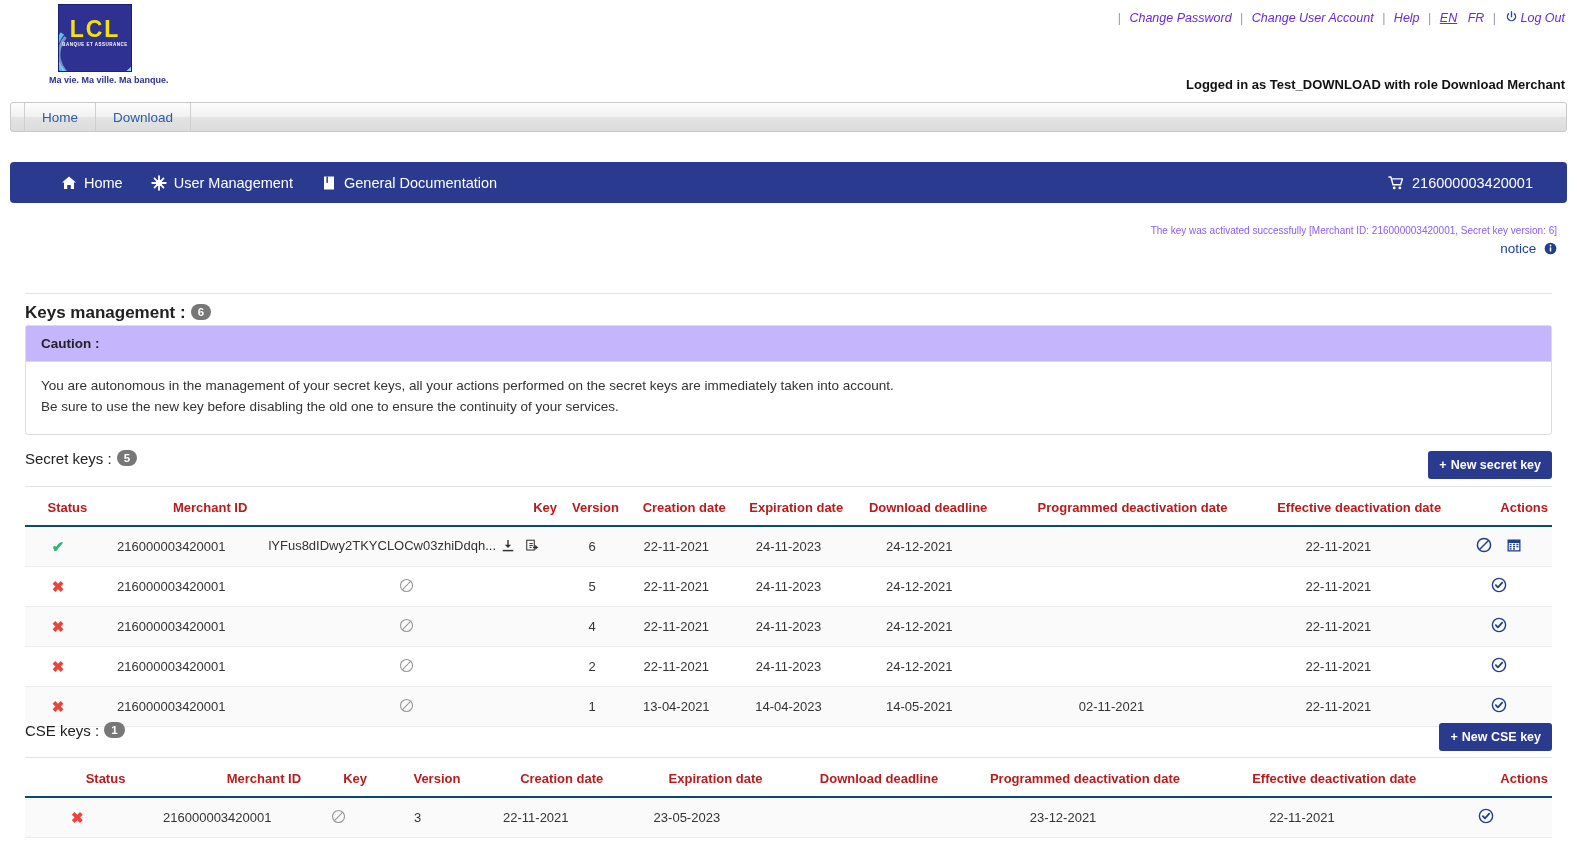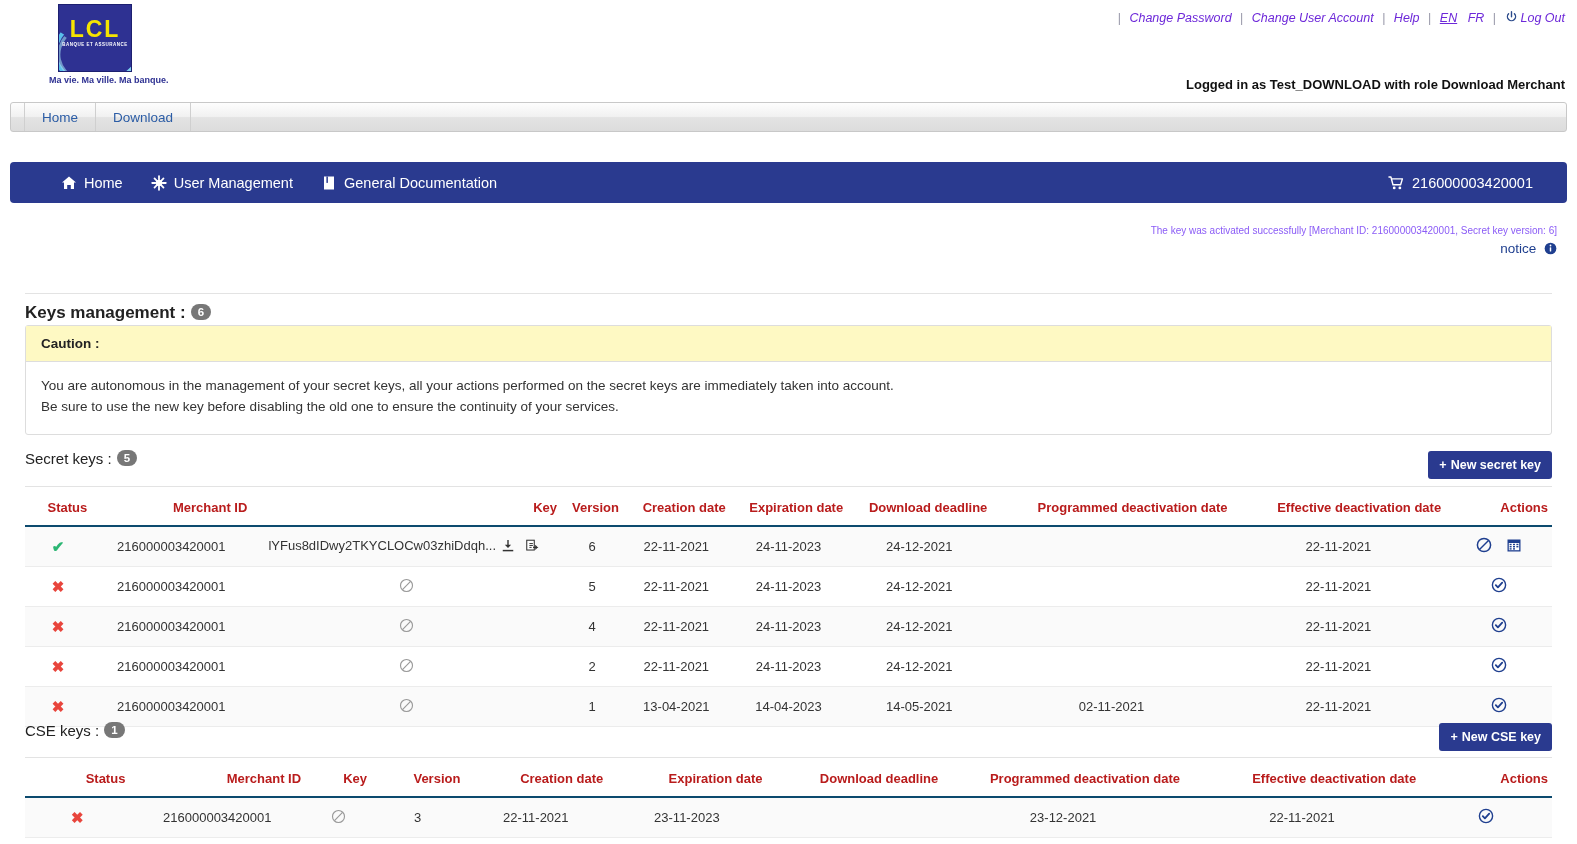--- a/index.html
+++ b/index.html
@@ -159,21 +159,21 @@
   }
 
   
   .caution {
     position: absolute; left: 25px; top: 325px;
     width: 1527px;
     border: 1px solid #dddddd; border-radius: 3px;
     background: #fff;
   }
   .caution-head {
-    background: #fef9c3;
+    background: #c4b5fd;
     border-bottom: 1px solid #dddddd;
     padding: 10px 15px;
     font-size: 13.5px; font-weight: bold; color: #222;
   }
   .caution-body {
     padding: 14px 15px 16px 15px;
     font-size: 13.5px; color: #333; line-height: 1.55;
   }
 
   
@@ -532,21 +532,21 @@
   <tbody>
       <tr>
         <td class="cse-status"><span class="cross">✖</span></td>
         <td class="cse-mid">216000003420001</td>
         <td class="cse-key"><span class="ico-disabled"><svg width="15" height="15" viewBox="0 0 16 16">
               <circle cx="8" cy="8" r="6.4" fill="none" stroke="#999" stroke-width="1.2"></circle>
               <line x1="3.7" y1="12.3" x2="12.3" y2="3.7" stroke="#999" stroke-width="1.2"></line>
             </svg></span></td>
         <td class="cse-ver">3</td>
         <td class="cse-cdate">22-11-2021</td>
-        <td class="cse-edate">23-11-2023</td>
+        <td class="cse-edate">23-05-2023</td>
         <td class="cse-dl"></td>
         <td class="cse-pdd">23-12-2021</td>
         <td class="cse-edd">22-11-2021</td>
         <td class="cse-act actions-cell"><span class="ico-btn"><svg width="16" height="16" viewBox="0 0 16 16">
               <circle cx="8" cy="8" r="6.6" fill="none" stroke="#1f3f8f" stroke-width="1.4"></circle>
               <path d="M4.8 8.2 L6.9 10.4 L11.2 5.6" stroke="#1f3f8f" stroke-width="1.8" fill="none" stroke-linecap="round" stroke-linejoin="round"></path>
             </svg></span></td>
       </tr>
     </tbody>
 </table>

